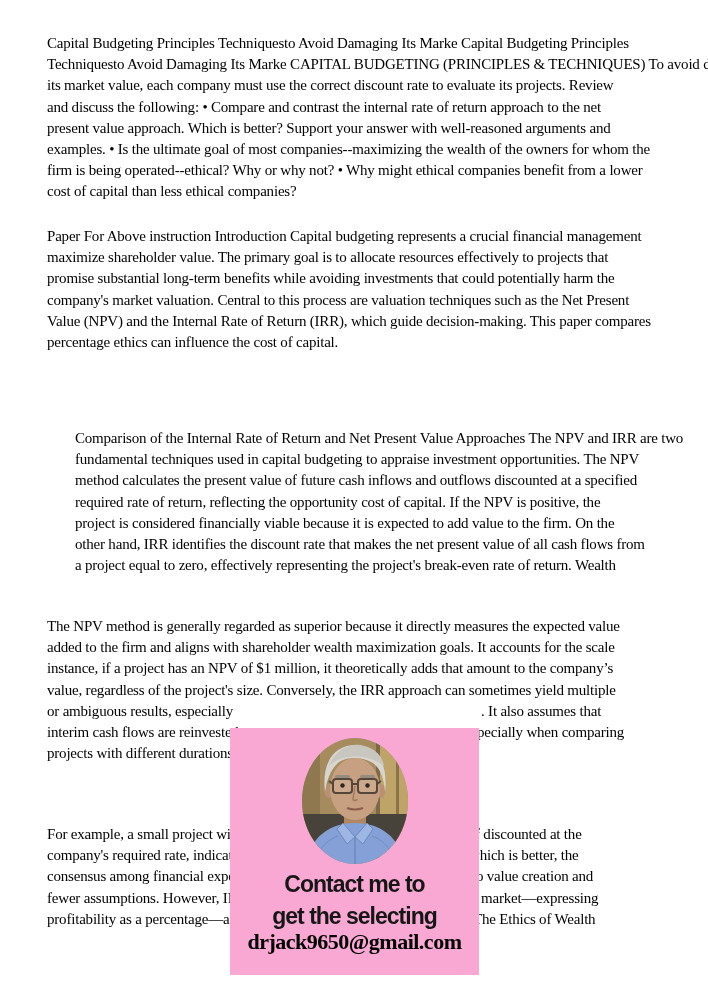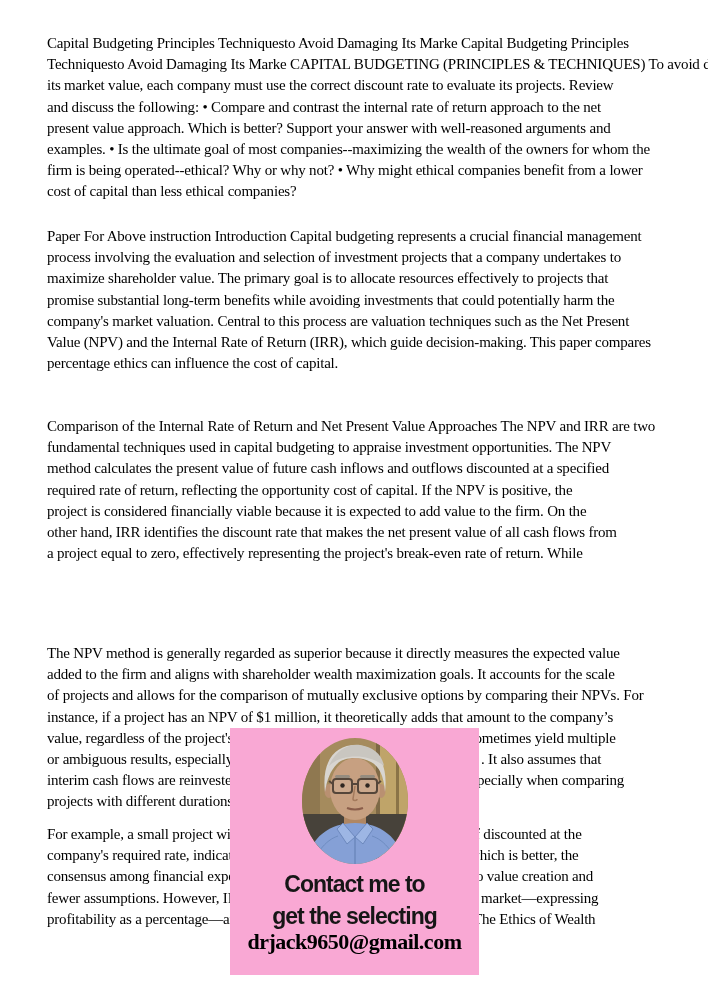--- a/index.html
+++ b/index.html
@@ -14,22 +14,22 @@
     left: 47px; top: 0;
     width: 661px; height: 999px;
     font-family: "Liberation Serif", "DejaVu Serif", serif;
     font-size: 15px;
     letter-spacing: -0.2px;
     color: #000000;
   }
   .para { position: absolute; left: 0; }
   .para:nth-child(1) { top: 33px; }
   .para:nth-child(2) { top: 226px; }
-  .para:nth-child(3) { top: 416px; }
-  .para:nth-child(4) { top: 643px; }
+  .para:nth-child(3) { top: 428px; margin-left: 28px; }
+  .para:nth-child(4) { top: 616px; }
   .para:nth-child(5) { top: 824px; }
   .line {
     position: relative;
     height: 21.2px;
     line-height: 21.2px;
     white-space: pre;
   }
   .rseg { position: absolute; top: 0; white-space: pre; }
 
   
@@ -76,40 +76,38 @@
       <div class="line">Techniquesto Avoid Damaging Its Marke CAPITAL BUDGETING (PRINCIPLES &amp; TECHNIQUES) To avoid da</div>
       <div class="line">its market value, each company must use the correct discount rate to evaluate its projects. Review</div>
       <div class="line">and discuss the following: • Compare and contrast the internal rate of return approach to the net</div>
       <div class="line">present value approach. Which is better? Support your answer with well-reasoned arguments and</div>
       <div class="line">examples. • Is the ultimate goal of most companies--maximizing the wealth of the owners for whom the</div>
       <div class="line">firm is being operated--ethical? Why or why not? • Why might ethical companies benefit from a lower</div>
       <div class="line">cost of capital than less ethical companies?</div>
     </div>
     <div class="para">
       <div class="line">Paper For Above instruction Introduction Capital budgeting represents a crucial financial management</div>
-      <div class="line">process involving the evaluation and selection of investment projects that a company undertakes to</div>
       <div class="line">maximize shareholder value. The primary goal is to allocate resources effectively to projects that</div>
       <div class="line">promise substantial long-term benefits while avoiding investments that could potentially harm the</div>
       <div class="line">company's market valuation. Central to this process are valuation techniques such as the Net Present</div>
       <div class="line">Value (NPV) and the Internal Rate of Return (IRR), which guide decision-making. This paper compares</div>
       <div class="line">percentage ethics can influence the cost of capital.</div>
     </div>
     <div class="para">
       <div class="line">Comparison of the Internal Rate of Return and Net Present Value Approaches The NPV and IRR are two</div>
       <div class="line">fundamental techniques used in capital budgeting to appraise investment opportunities. The NPV</div>
       <div class="line">method calculates the present value of future cash inflows and outflows discounted at a specified</div>
       <div class="line">required rate of return, reflecting the opportunity cost of capital. If the NPV is positive, the</div>
       <div class="line">project is considered financially viable because it is expected to add value to the firm. On the</div>
       <div class="line">other hand, IRR identifies the discount rate that makes the net present value of all cash flows from</div>
-      <div class="line">a project equal to zero, effectively representing the project's break-even rate of return. While</div>
+      <div class="line">a project equal to zero, effectively representing the project's break-even rate of return. Wealth</div>
     </div>
     <div class="para">
       <div class="line">The NPV method is generally regarded as superior because it directly measures the expected value</div>
       <div class="line">added to the firm and aligns with shareholder wealth maximization goals. It accounts for the scale</div>
-      <div class="line">of projects and allows for the comparison of mutually exclusive options by comparing their NPVs. For</div>
       <div class="line">instance, if a project has an NPV of $1 million, it theoretically adds that amount to the company’s</div>
       <div class="line">value, regardless of the project's size. Conversely, the IRR approach can sometimes yield multiple</div>
       <div class="line"><span>or ambiguous results, especially</span><span class="rseg" style="left: 434px;">. It also assumes that</span></div>
       <div class="line"><span>interim cash flows are reinvested</span><span class="rseg" style="left: 430px;">pecially when comparing</span></div>
       <div class="line">projects with different durations</div>
     </div>
     <div class="para">
       <div class="line"><span>For example, a small project wit</span><span class="rseg" style="left: 428px;">f discounted at the</span></div>
       <div class="line"><span>company's required rate, indicati</span><span class="rseg" style="left: 422px;">which is better, the</span></div>
       <div class="line"><span>consensus among financial exper</span><span class="rseg" style="left: 425px;">to value creation and</span></div>

